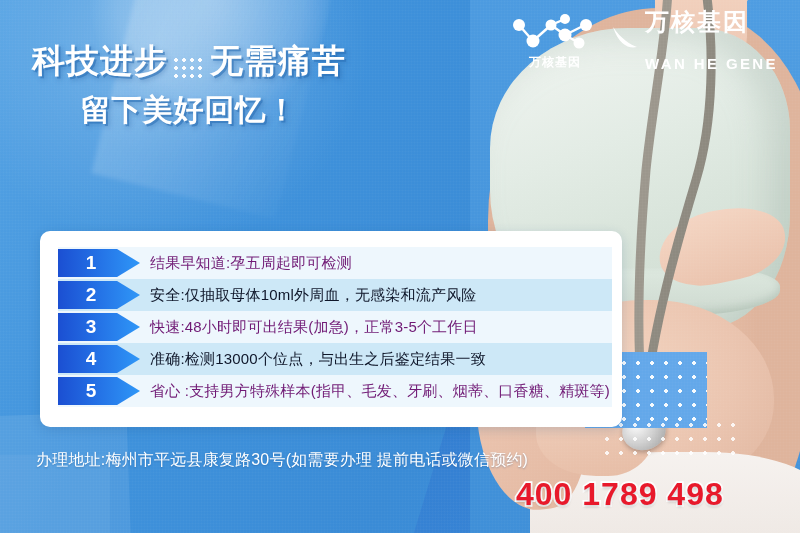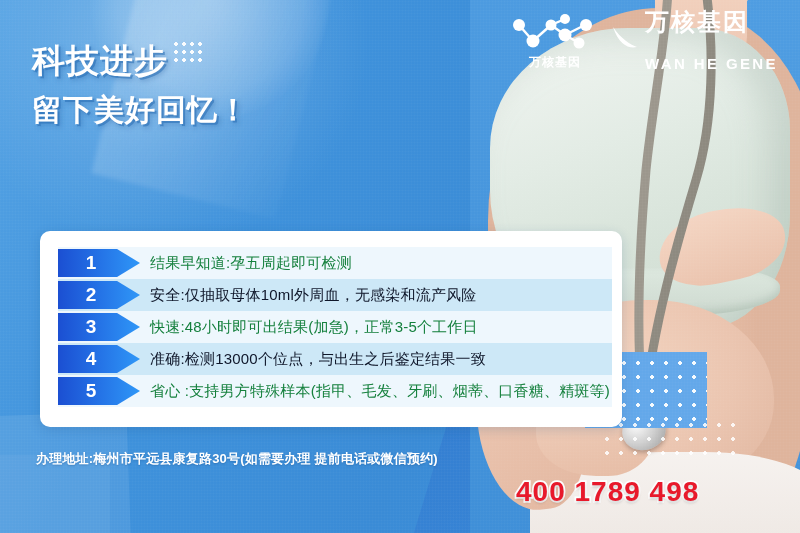--- a/index.html
+++ b/index.html
@@ -173,23 +173,23 @@
   .headline{
     position:absolute; left:32px; top:40px; z-index:30;
   }
   .hl-line{
     color:#ffffff;
     font-weight:700;
     letter-spacing:1px;
     white-space:nowrap;
     text-shadow:2px 2px 0 rgba(40,110,180,.55), 3px 3px 5px rgba(25,80,150,.35);
   }
-  .hl1{ font-size:33px; line-height:42px; display:flex; align-items:flex-start; }
+  .hl1{ font-size:33px; line-height:42px; display:flex; align-items:flex-end; }
   .hl2{ font-size:30px; line-height:44px; margin-top:6px; }
-  .hl3{ font-size:30px; line-height:44px; margin-top:6px; }
+  .hl3{ font-size:30px; line-height:44px; margin-top:6px;text-align:center; }
   .dotsep{
     display:inline-block; width:34px; height:26px; margin:0 4px;
     background-image:radial-gradient(#ffffff 1.7px, rgba(0,0,0,0) 1.8px);
     background-size:8px 8px;
     opacity:.95;
     vertical-align:middle;
   }
 
   
   .card{
@@ -218,39 +218,38 @@
     margin-left:18px;
     color:#fff; font-size:19px; font-weight:700;
     display:flex; align-items:center; justify-content:center;
     background:linear-gradient(90deg,#1b4fd2 0%,#2472e6 50%,#2f97f7 100%);
     clip-path:polygon(0 0, 72% 0, 100% 50%, 72% 100%, 0 100%);
     padding-right:16px;
   }
   .row-text{
     position:relative; z-index:2;
     margin-left:10px;
-    color:#15803d;
+    color:#701a75;
     font-size:15px;
     font-weight:500;
     letter-spacing:.2px;
     white-space:nowrap;
   }
   .row.even .row-text{ color:#0f172a; }
 
   
   .address{
     position:absolute; left:36px; top:450px; z-index:30;
-    color:#ffffff; font-size:13px; letter-spacing:.2px;
+    color:#ffffff; font-size:16px; letter-spacing:.2px;
     text-shadow:0 1px 2px rgba(20,70,130,.35);
     white-space:nowrap;
-    font-weight:bold;
   }
   .phone{
     position:absolute; left:516px; top:476px; z-index:40;
-    font-size:28px; font-weight:700; letter-spacing:1px;
+    font-size:32px; font-weight:700; letter-spacing:1px;
     color:#e8192b;
     -webkit-text-stroke:3.4px #ffffff;
     paint-order:stroke fill;
     white-space:nowrap;
     text-shadow:0 2px 3px rgba(0,0,0,.18);
   }
 </style>
 </head>
 <body>
 
@@ -313,20 +312,21 @@
     <div class="logo-text">
       <div class="t1">万核基因</div>
       <div class="t2">WAN HE GENE</div>
     </div>
   </div>
 
   <div class="headline">
     <div class="hl-line hl1">
       <span>科技进步</span>
       <span class="dotsep"></span>
+      <span>无需痛苦</span>
     </div>
     <div class="hl-line hl3">留下美好回忆！</div>
   </div>
 
   <div class="card">
     <div class="rows">
 
       <div class="row odd">
         <div class="stripe"></div>
         <div class="badge">1</div>

